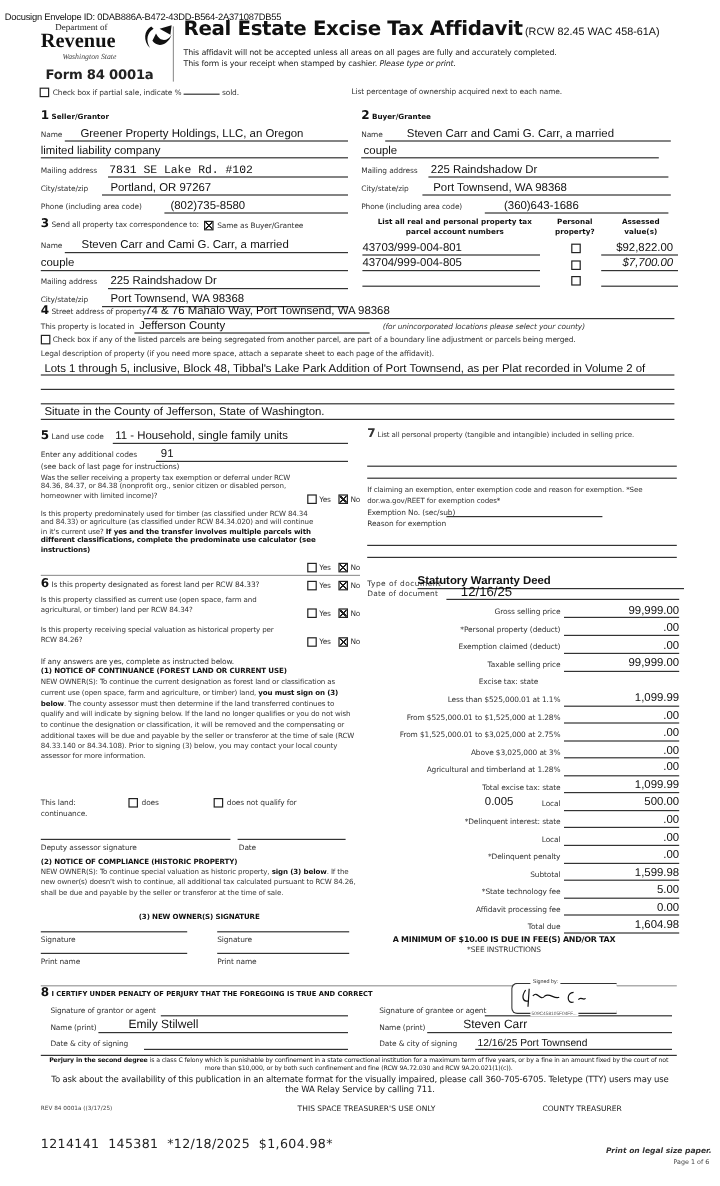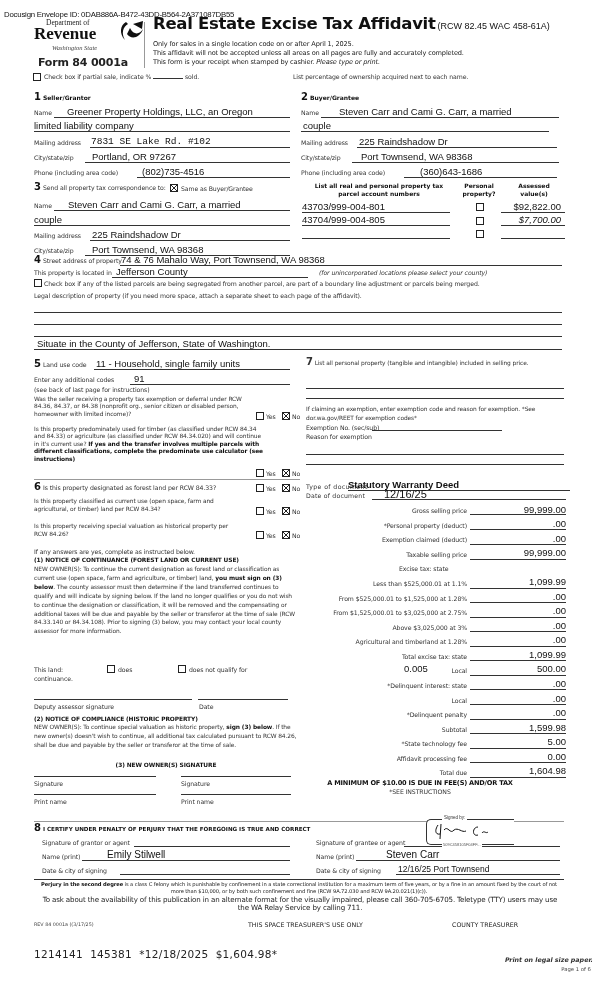--- a/index.html
+++ b/index.html
@@ -38,21 +38,20 @@
   </svg>
 </div>
 <div class="abs" style="left:38px;top:56px;font-family:'DejaVu Sans',sans-serif;font-size:11px;color:#222;font-weight:bold;letter-spacing:-0.2px;">Form 84 0001a</div>
 <div class="abs" style="left:144px;top:22px;width:1px;height:46px;background:#999;"></div>
 
 <div class="abs" style="left:153px;top:14px;white-space:nowrap;">
   <span style="font-family:'DejaVu Sans',sans-serif;font-weight:bold;font-size:16.5px;color:#111;letter-spacing:-0.3px;">Real Estate Excise Tax Affidavit</span>
   <span style="font-family:'Liberation Sans',sans-serif;font-size:9px;color:#111;">(RCW 82.45 WAC 458-61A)</span>
 </div>
 <div class="abs" style="left:153px;top:40px;font-family:'DejaVu Sans',sans-serif;font-size:6.6px;color:#222;line-height:9px;white-space:nowrap;letter-spacing:-0.15px;">
-  <div>Only for sales in a single location code on or after April 1, 2025.</div>
   <div>This affidavit will not be accepted unless all areas on all pages are fully and accurately completed.</div>
   <div><span>This form is your receipt when stamped by cashier.</span> <i>Please type or print.</i></div>
 </div>
 
 <div class="cb" style="left:33px;top:73px;"></div>
 <div class="abs lbl" style="left:44px;top:73px;">
   <span>Check box if partial sale, indicate %</span>
   <span style="display:inline-block;width:30px;border-bottom:1px solid #333;height:6px;"></span>
   <span>sold.</span>
 </div>
@@ -69,21 +68,21 @@
   <div class="line" style="left:0;top:40px;width:256px;"></div>
   <div class="abs val" style="left:0;top:29px;">limited liability company</div>
   <div class="abs lbl" style="left:0;top:48px;">Mailing address</div>
   <div class="line" style="left:56px;top:56px;width:200px;"></div>
   <div class="abs val" style="left:57px;top:45px;font-family:Liberation Mono, monospace;">7831 SE Lake Rd. #102</div>
   <div class="abs lbl" style="left:0;top:63px;">City/state/zip</div>
   <div class="line" style="left:51px;top:71px;width:205px;"></div>
   <div class="abs val" style="left:58px;top:60px;">Portland, OR 97267</div>
   <div class="abs lbl" style="left:0;top:78px;">Phone (including area code)</div>
   <div class="line" style="left:103px;top:86px;width:153px;"></div>
-  <div class="abs val" style="left:108px;top:75px;">(802)735-4516</div>
+  <div class="abs val" style="left:108px;top:75px;">(802)735-8580</div>
 </div>
 
 <div class="abs" style="left:34px;top:181px;width:258px;height:70px;">
   <div class="abs" style="left:0;top:0;white-space:nowrap;">
     <span class="secnum">3</span>
     <span class="lbl">Send all property tax correspondence to:</span>
   </div>
   <div class="cb checked" style="left:136px;top:3px;"></div>
   <div class="abs lbl" style="left:147px;top:4px;">Same as Buyer/Grantee</div>
   <div class="abs lbl" style="left:0;top:21px;">Name</div>
@@ -158,20 +157,21 @@
 
   <div class="abs lbl" style="left:0;top:15px;">This property is located in</div>
   <div class="abs val" style="left:82px;top:12px;">Jefferson County</div>
   <div class="line" style="left:78px;top:23px;width:196px;"></div>
   <div class="abs lbl" style="left:285px;top:15px;font-style:italic;">(for unincorporated locations please select your county)</div>
 
   <div class="cb" style="left:0;top:25px;"></div>
   <div class="abs lbl" style="left:10px;top:26px;">Check box if any of the listed parcels are being segregated from another parcel, are part of a boundary line adjustment or parcels being merged.</div>
   <div class="abs lbl" style="left:0;top:38px;">Legal description of property (if you need more space, attach a separate sheet to each page of the affidavit).</div>
 
+  <div class="abs val" style="left:3px;top:48px;">Lots 1 through 5, inclusive, Block 48, Tibbal's Lake Park Addition of Port Townsend, as per Plat recorded in Volume 2 of</div>
   <div class="line" style="left:0;top:58px;width:528px;"></div>
   <div class="line" style="left:0;top:70px;width:528px;"></div>
   <div class="line" style="left:0;top:82px;width:528px;"></div>
   <div class="abs val" style="left:3px;top:84px;">Situate in the County of Jefferson, State of Washington.</div>
   <div class="line" style="left:0;top:95px;width:528px;"></div>
 </div>
 
 <div class="abs" style="left:34px;top:358px;width:266px;height:120px;">
   <div class="abs" style="left:0;top:0;white-space:nowrap;">
     <span class="secnum">5</span>

